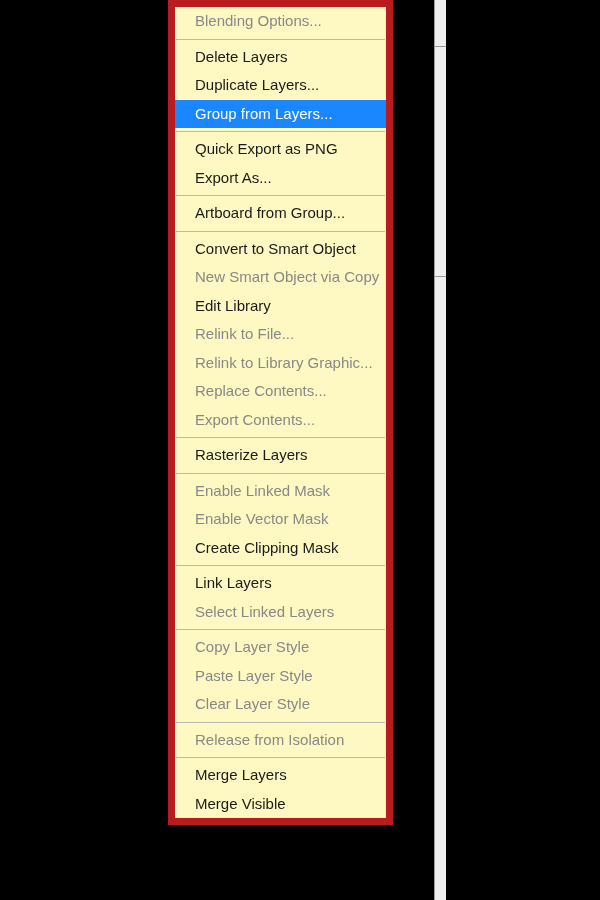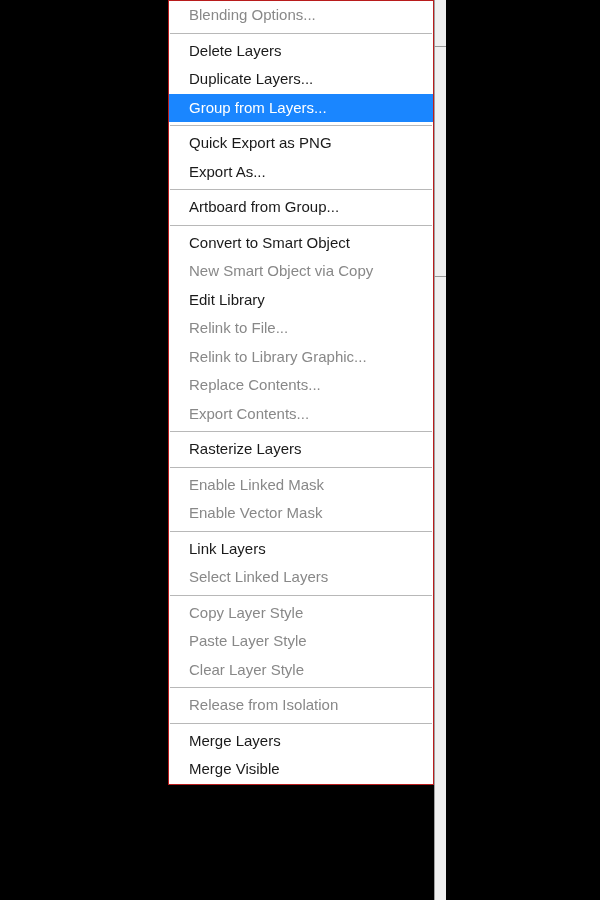--- a/index.html
+++ b/index.html
@@ -13,23 +13,23 @@
       background: #000000;
       font-family: "Segoe UI", Tahoma, sans-serif;
       font-size: 15px;
       position: relative;
       overflow: hidden;
     }
     .context-menu {
       position: absolute;
       left: 168px;
       top: 0;
-      width: 266px;
-      background: #ffffff;
-      border: 1px solid #b91c1c;
+      width: 225px;
+      background: #fef9c3;
+      border: 7px solid #b91c1c;
       box-shadow: 2px 2px 4px rgba(0,0,0,0.3);
     }
     .menu-item {
       padding: 3px 8px 3px 20px;
       color: #1a1a1a;
       white-space: nowrap;
       cursor: default;
       line-height: 1.5;
     }
     .menu-item.disabled {
@@ -90,20 +90,21 @@
     <div class="menu-item">Edit Library</div>
     <div class="menu-item disabled">Relink to File...</div>
     <div class="menu-item disabled">Relink to Library Graphic...</div>
     <div class="menu-item disabled">Replace Contents...</div>
     <div class="menu-item disabled">Export Contents...</div>
     <div class="separator"></div>
     <div class="menu-item">Rasterize Layers</div>
     <div class="separator"></div>
     <div class="menu-item disabled">Enable Linked Mask</div>
     <div class="menu-item disabled">Enable Vector Mask</div>
+    <div class="menu-item">Create Clipping Mask</div>
     <div class="separator"></div>
     <div class="menu-item">Link Layers</div>
     <div class="menu-item disabled">Select Linked Layers</div>
     <div class="separator"></div>
     <div class="menu-item disabled">Copy Layer Style</div>
     <div class="menu-item disabled">Paste Layer Style</div>
     <div class="menu-item disabled">Clear Layer Style</div>
     <div class="separator"></div>
     <div class="menu-item disabled">Release from Isolation</div>
     <div class="separator"></div>

